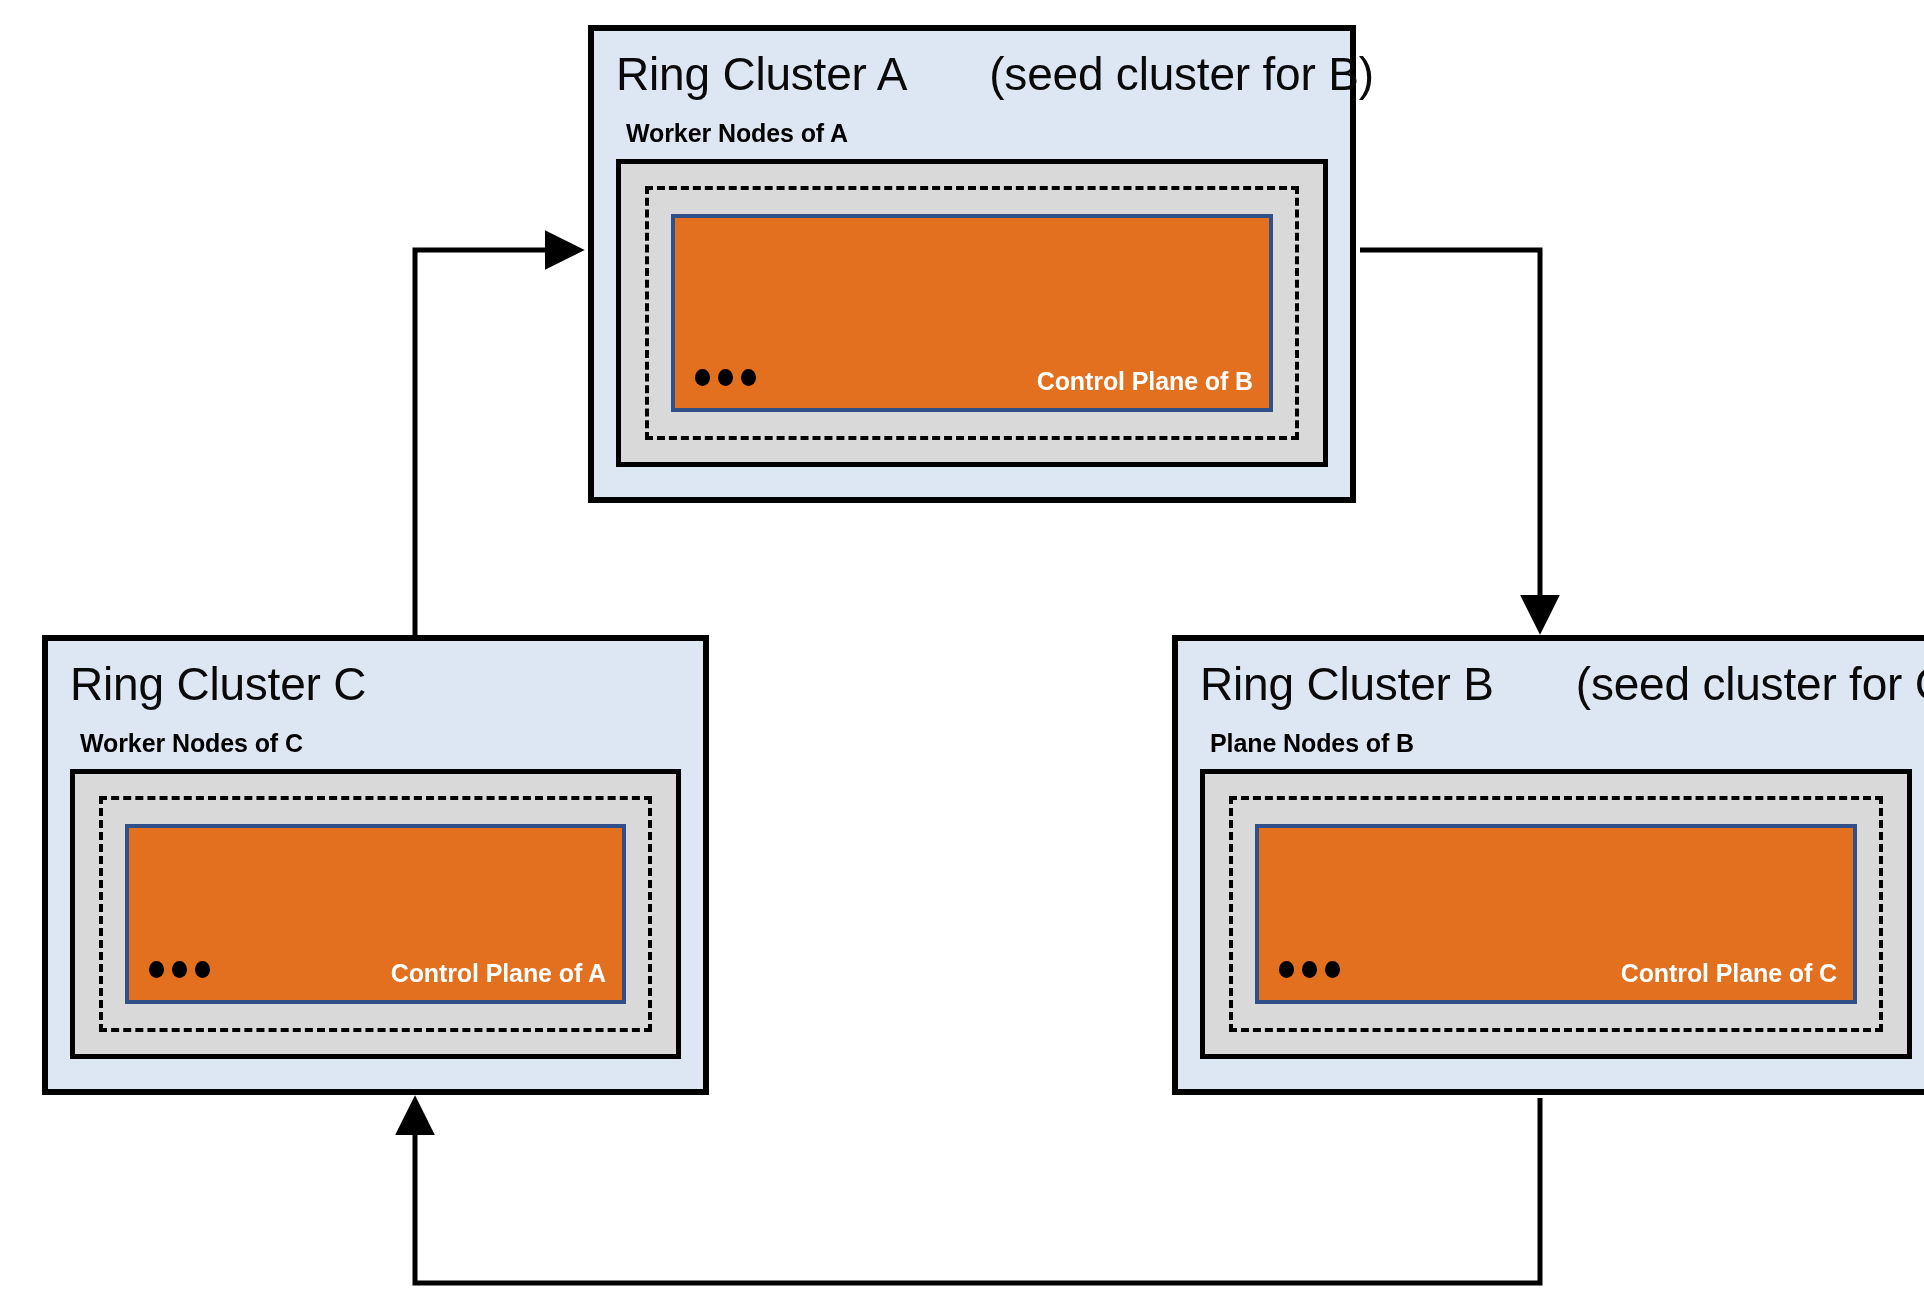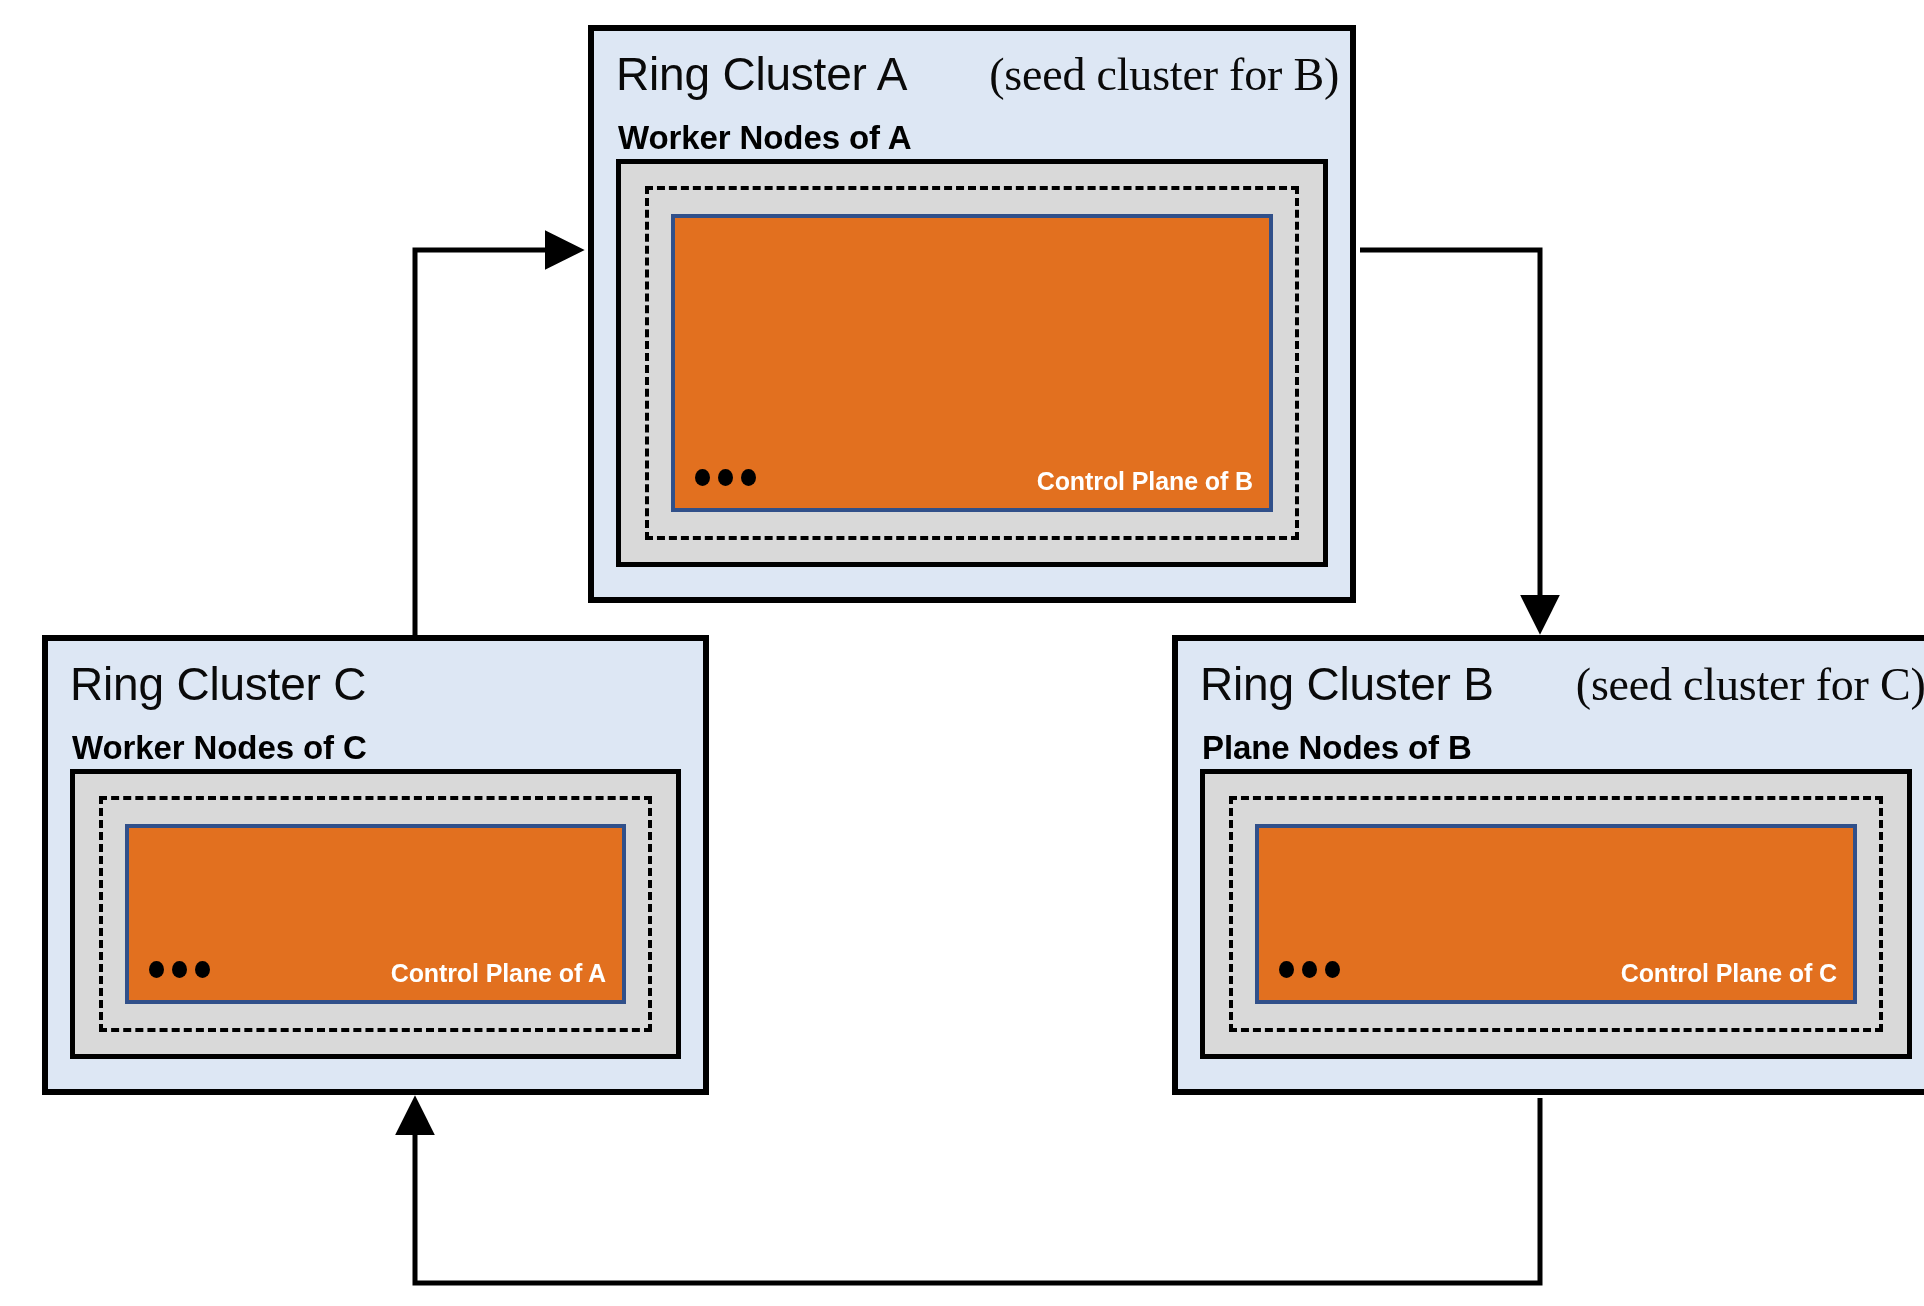--- a/index.html
+++ b/index.html
@@ -34,27 +34,27 @@
     height: 62px;
     display: flex;
     align-items: center;
     font-size: 46px;
     font-weight: 400;
     color: #0a0a0a;
     letter-spacing: -0.2px;
     white-space: nowrap;
   }
   .cluster-title .title-main { display: inline-block; }
-  .cluster-title .title-sub  { display: inline-block; margin-left: 82px; font-family: Liberation Serif, serif; }
+  .cluster-title .title-sub  { display: inline-block; margin-left: 82px; }
 
   .worker-label {
     position: absolute;
-    left: 24px;
+    left: 32px;
     top: 88px;
-    font-size: 33px;
+    font-size: 25px;
     font-weight: 700;
     color: #000000;
     letter-spacing: -0.1px;
     white-space: nowrap;
   }
 
   
   .worker-box {
     position: absolute;
     left: 22px;
@@ -108,21 +108,21 @@
   }
   .cp-dots i {
     display: block;
     width: 15px;
     height: 17px;
     background: #000000;
     border-radius: 50%;
   }
 
   
-  #cluster-a { left: 588px;  top: 25px;  width: 768px; height: 578px; }
+  #cluster-a { left: 588px;  top: 25px;  width: 768px; height: 478px; }
   #cluster-c { left: 42px;   top: 635px; width: 667px; height: 460px; }
   #cluster-b { left: 1172px; top: 635px; width: 768px; height: 460px; }
 
   
   #arrow-layer {
     position: absolute;
     left: 0; top: 0;
     width: 1924px;
     height: 1306px;
     z-index: 1;

